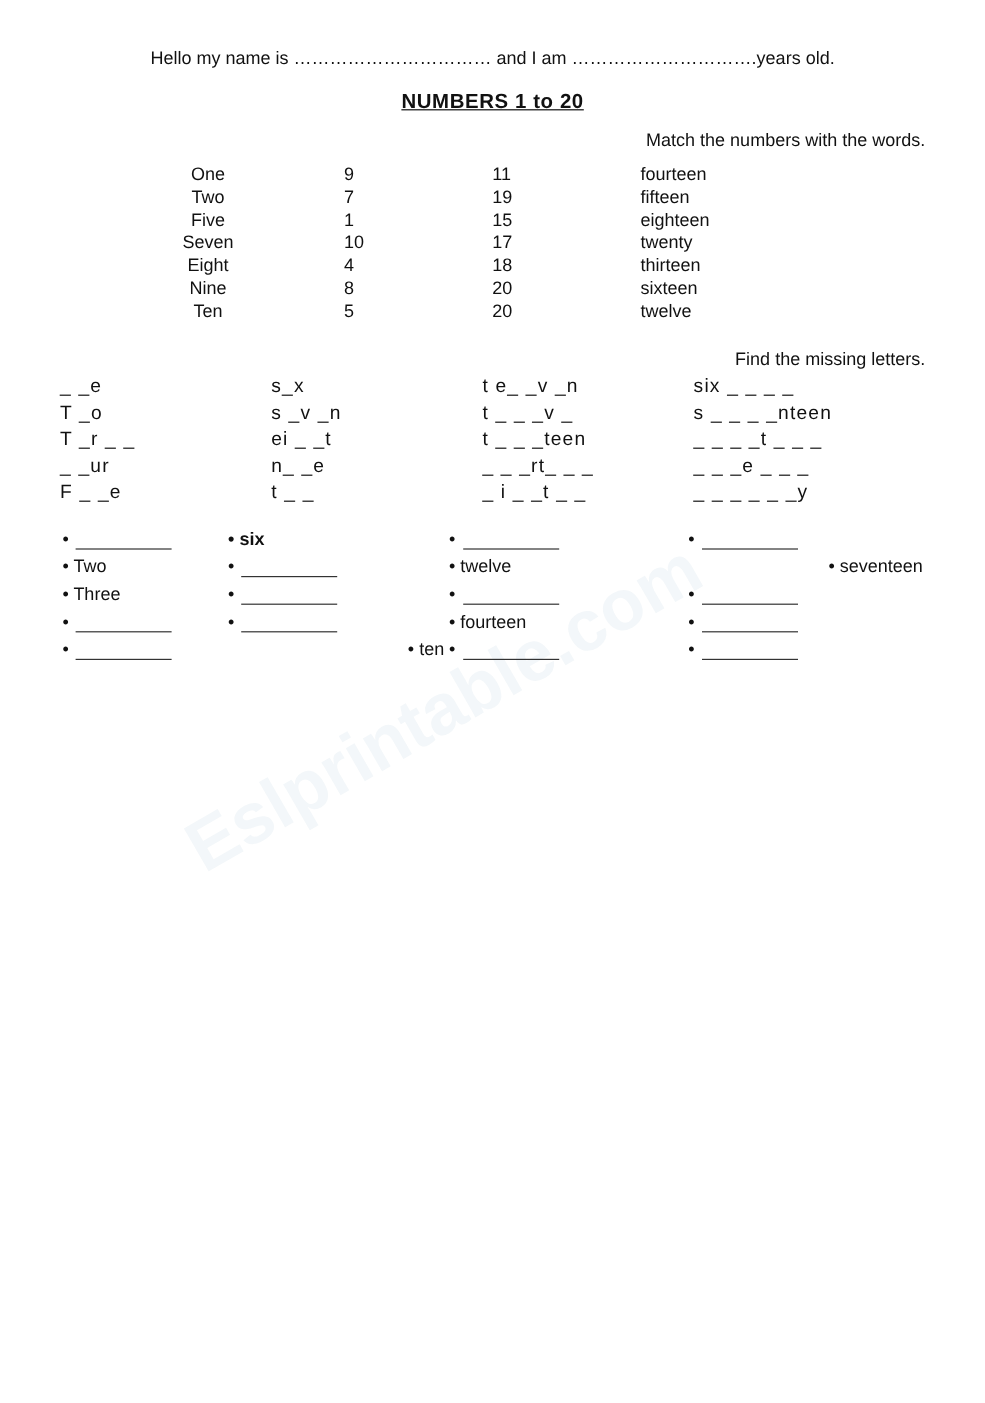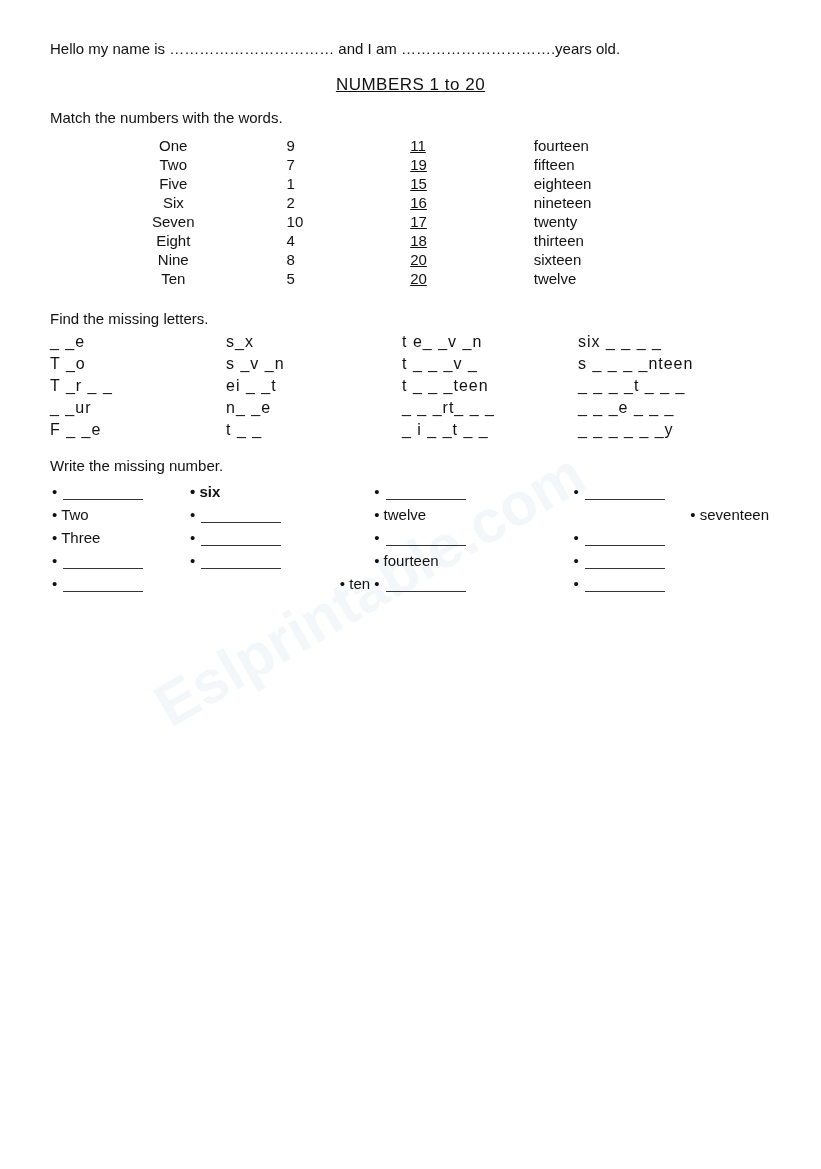--- a/index.html
+++ b/index.html
@@ -8,47 +8,49 @@
       font-family: 'Comic Sans MS', 'Chalkboard SE', cursive, sans-serif;
       font-size: 15px;
       color: #111;
       width: 821px;
       min-height: 1169px;
       padding: 40px 50px;
     }
     .intro-line {
       margin-bottom: 18px;
       font-size: 15px;
+      text-align: center;
     }
     .title {
       text-align: center;
       font-size: 17px;
-      font-weight: normal;
+      font-weight: bold;
       text-decoration: underline;
       margin-bottom: 14px;
       letter-spacing: 0.5px;
     }
     .instruction {
       margin-bottom: 10px;
       font-size: 15px;
+      text-align: right;
     }
     .match-table {
       width: 100%;
       border-collapse: collapse;
       margin-bottom: 22px;
       margin-left: 10px;
     }
     .match-table td {
       padding: 1px 0;
       vertical-align: middle;
       font-size: 15px;
     }
     .col-word { width: 110px; text-align: center; }
     .col-num1 { width: 60px; }
-    .col-num2 { width: 60px; text-decoration: underline; }
+    .col-num2 { width: 60px; }
     .col-word2 { width: 120px; }
     .missing-letters-section {
       margin-bottom: 18px;
     }
     .missing-letters-section .instruction {
       margin-bottom: 6px;
     }
     .ml-row {
       display: flex;
       flex-direction: row;
@@ -137,26 +139,20 @@
     <td class="col-num2">19</td>
     <td class="col-word2">fifteen</td>
   </tr>
         <tr>
     <td class="col-word">Five</td>
     <td class="col-num1">1</td>
     <td class="col-num2">15</td>
     <td class="col-word2">eighteen</td>
   </tr>
         <tr>
-    <td class="col-word">Six</td>
-    <td class="col-num1">2</td>
-    <td class="col-num2">16</td>
-    <td class="col-word2">nineteen</td>
-  </tr>
-        <tr>
     <td class="col-word">Seven</td>
     <td class="col-num1">10</td>
     <td class="col-num2">17</td>
     <td class="col-word2">twenty</td>
   </tr>
         <tr>
     <td class="col-word">Eight</td>
     <td class="col-num1">4</td>
     <td class="col-num2">18</td>
     <td class="col-word2">thirteen</td>
@@ -206,21 +202,20 @@
         <div class="ml-row">
           <span class="ml-item">F _ _e</span>
           <span class="ml-item">t _ _</span>
           <span class="ml-item">_ i _ _t _ _</span>
           <span class="ml-item">_ _ _ _ _ _y</span>
         </div>
       </div>
   </div>
 
   <div class="write-missing-section">
-    <div class="instruction">Write the missing number.</div>
     <table class="wm-table">
       <tbody id="write-tbody">
           <tr>
             <td style="width: 90px;">• <span class="blank-line"></span></td>
             <td style="width: 120px; font-weight: bold;">• six</td>
             <td style="width: 130px;">• <span class="blank-line"></span></td>
             <td style="width: 130px;">• <span class="blank-line"></span></td>
           </tr>
           <tr>
             <td style="width: 90px;">• Two</td>

